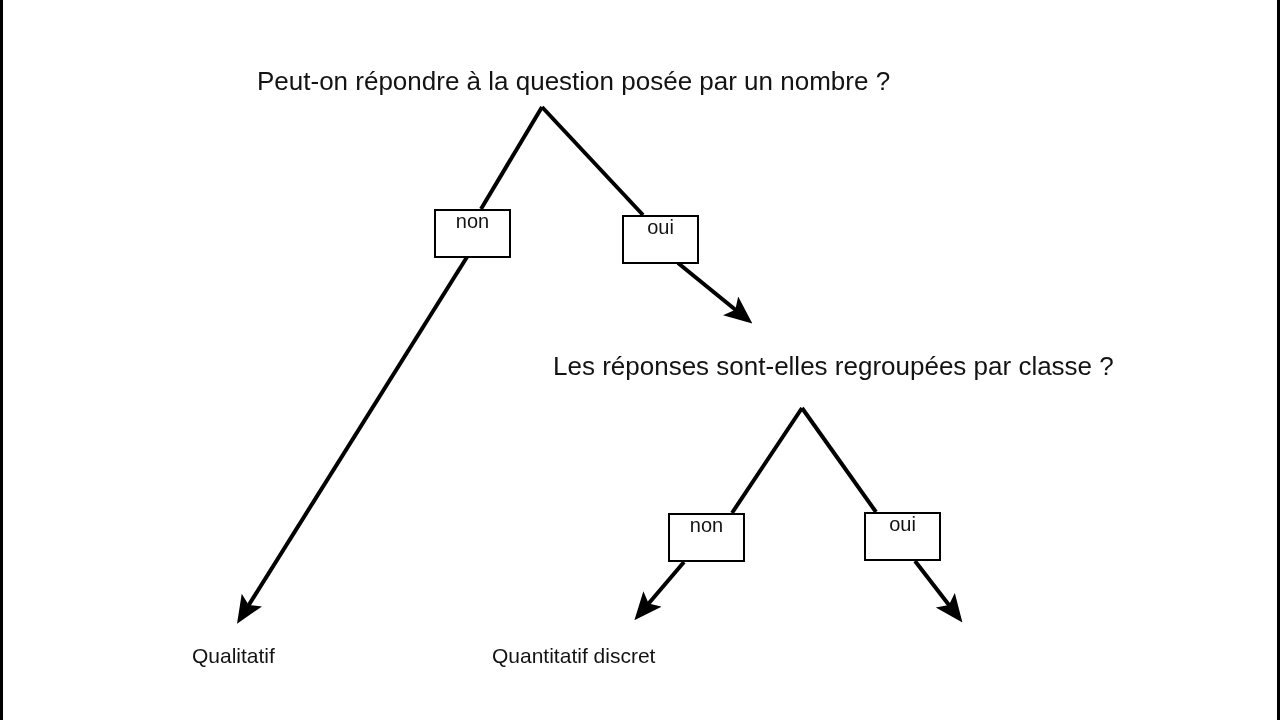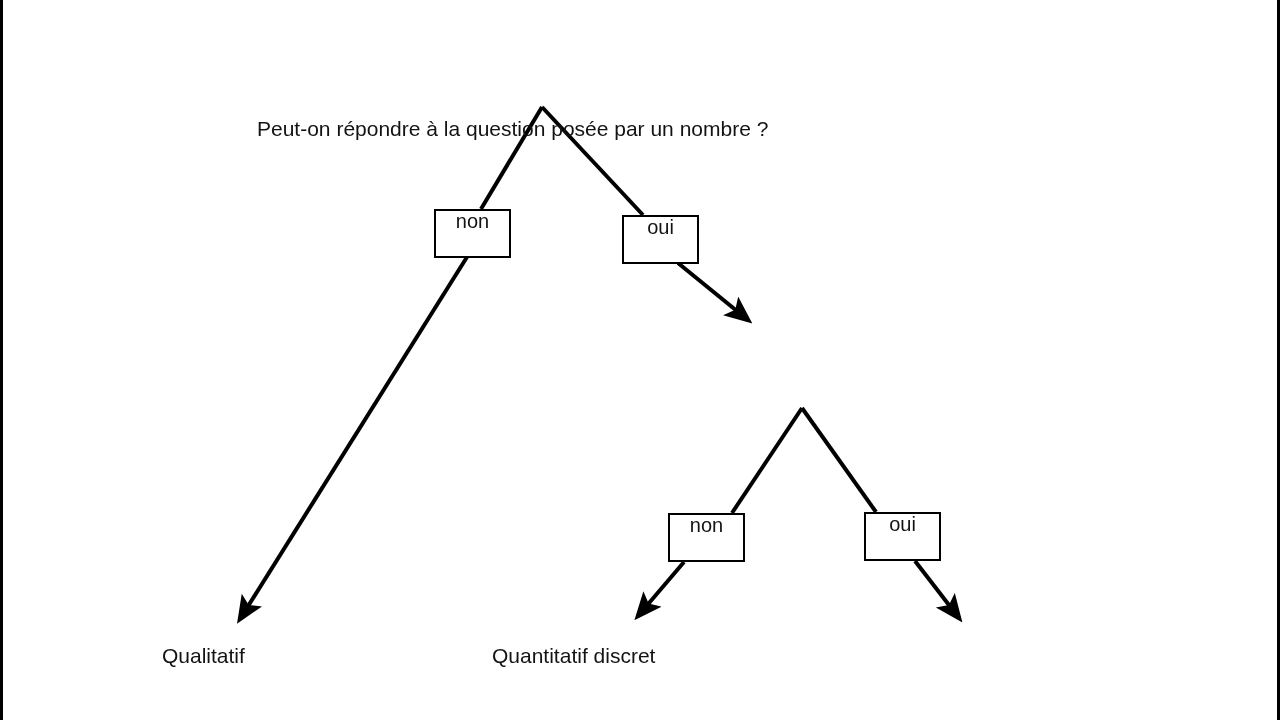--- a/index.html
+++ b/index.html
@@ -30,24 +30,23 @@
     position: absolute;
     left: 0;
     top: 0;
     width: 1280px;
     height: 720px;
   }
 
   .qtext {
     position: absolute;
     color: #131313;
-    font-size: 21px;
+    font-size: 26px;
     line-height: 26px;
     white-space: nowrap;
-    margin-top: 48px;
   }
 
   .leaf {
     position: absolute;
     color: #131313;
     font-size: 21px;
     line-height: 26px;
     white-space: nowrap;
   }
 
@@ -98,28 +97,29 @@
   <div class="qtext" style="left:257px; top:68px;">Peut-on répondre à la question posée par un nombre ?</div>
 
   <div class="node-box" style="left:434px; top:209px; width:77px; height:49px;">
     <span>non</span>
   </div>
 
   <div class="node-box" style="left:622px; top:215px; width:77px; height:49px;">
     <span>oui</span>
   </div>
 
+  <div class="qtext" style="left:553px; top:353px;">Les réponses sont-elles regroupées par classe ?</div>
 
   <div class="node-box" style="left:668px; top:513px; width:77px; height:49px;">
     <span>non</span>
   </div>
 
   <div class="node-box" style="left:864px; top:512px; width:77px; height:49px;">
     <span>oui</span>
   </div>
 
-  <div class="leaf" style="left:162px; top:643px;">Qualitatif</div>
+  <div class="leaf" style="left:192px; top:643px;">Qualitatif</div>
 
   <div class="leaf" style="left:492px; top:643px;">Quantitatif discret</div>
 
   <div class="leaf" style="left:900px; top:643px;"></div>
 
 </div>
 
 </body></html>

